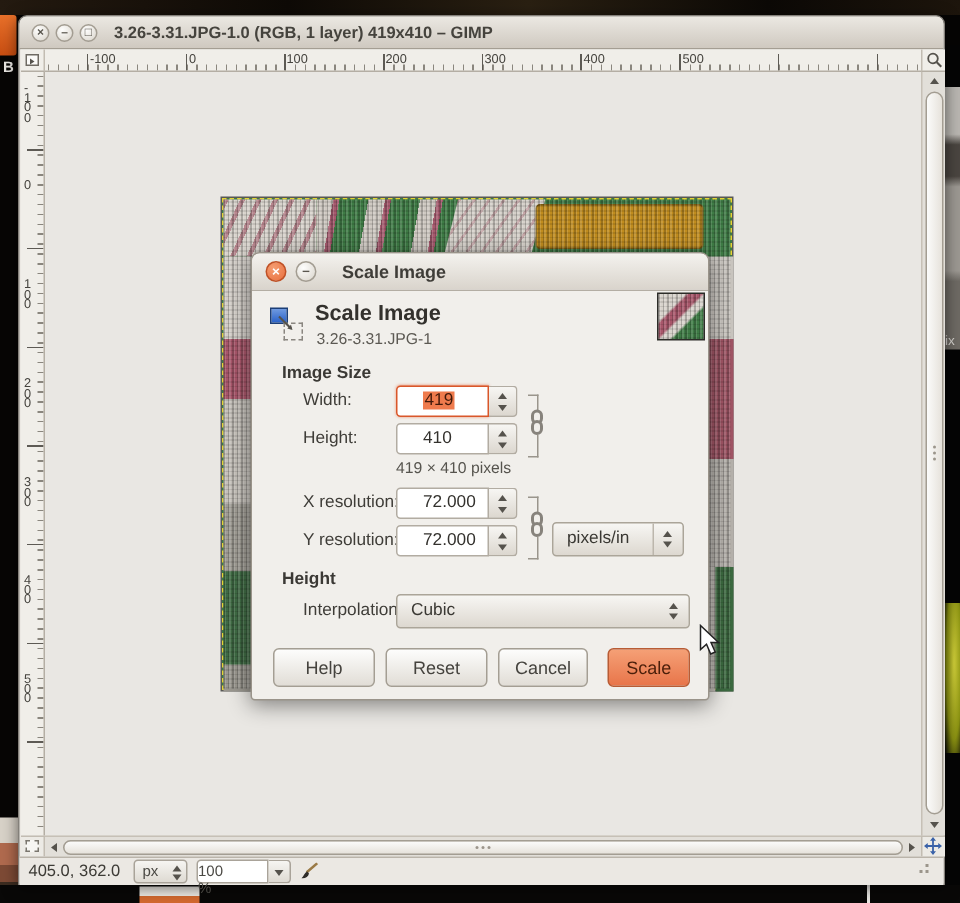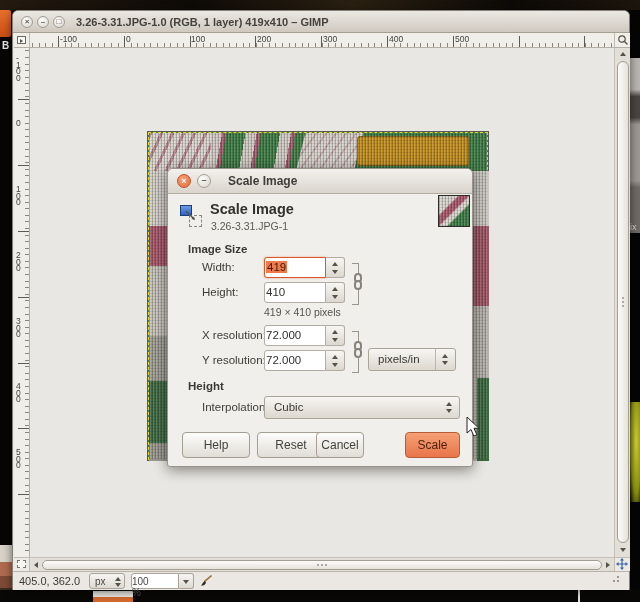--- a/index.html
+++ b/index.html
@@ -128,21 +128,21 @@
   #hdr-icon .bluesq{left:0;top:0;width:12px;height:11px;background:linear-gradient(#6f9ae0,#2a62c9);border:1px solid #1b3e77;box-sizing:border-box;}
   #hdr-icon .dashsq{left:9px;top:10px;width:13px;height:12px;border:1px dashed #8a8680;box-sizing:border-box;}
   #hdr-title{left:42px;top:32px;font-size:14.5px;font-weight:bold;color:#33312d;}
   #hdr-sub{left:43px;top:51px;font-size:10.5px;color:#5c5953;}
   #hdr-thumb{left:270px;top:26px;width:32px;height:32px;border:1px solid #2c2c28;box-sizing:border-box;
       background:linear-gradient(135deg,#d8d3cc 0 30%,#a8566a 34% 48%,#d8d3cc 52% 62%,#3e7b45 66%);}
 
   .section-lab{font-size:11.5px;font-weight:bold;color:#3b3935;}
   .fld-lab{font-size:11.5px;color:#3f3d38;}
   .txtin{height:21px;background:#fff;border:1px solid #b2aca2;border-radius:3px 0 0 3px;box-sizing:border-box;
-         font-size:11.5px;color:#33312d;line-height:19px;padding-left:1px;}
+         font-size:11.5px;color:#33312d;line-height:19px;padding-left:17px;}
   .txtin.focused{border:1px solid #d9572a;box-shadow:0 0 2px rgba(230,90,40,.6);}
   .selhl{background:#ef7b4d;color:#41190a;padding:0 1px;}
   .spinbtn{width:19px;height:21px;border:1px solid #b2aca2;border-left:none;border-radius:0 3px 3px 0;
            background:linear-gradient(#f7f6f3,#dcd7cf);box-sizing:border-box;}
   .spinbtn .tri-up{position:absolute;left:6px;top:4px;}
   .spinbtn .tri-down{position:absolute;left:6px;top:12px;}
   .combo{height:23px;border:1px solid #aba599;border-radius:3px;background:linear-gradient(#f7f6f3,#ddd8d0);
          box-sizing:border-box;font-size:11.5px;color:#3a3833;}
   .combo .val{position:absolute;left:9px;top:4px;}
   .combo .arrs{position:absolute;right:0;top:0;width:19px;height:100%;border-left:1px solid #bcb6ac;}
@@ -365,21 +365,21 @@
     <div class="abs combo" style="left:96px;top:227px;width:196px">
       <span class="val">Cubic</span>
       <div class="arrs" style="border-left:none">
           <div class="tri-up"></div>
           <div class="tri-down"></div>
         </div>
     </div>
 
     <div class="abs dlg-btn" style="left:14px;top:263px;width:68px">Help</div>
     <div class="abs dlg-btn" style="left:89px;top:263px;width:68px">Reset</div>
-    <div class="abs dlg-btn" style="left:148px;top:263px;width:48px">Cancel</div>
+    <div class="abs dlg-btn" style="left:164px;top:263px;width:60px">Cancel</div>
     <div class="abs dlg-btn primary" style="left:237px;top:263px;width:55px">Scale</div>
   </div>
 </div>
 
 <div id="cursor" class="abs">
   <svg width="15" height="22" viewBox="0 0 15 22">
     <path d="M1 1 L1 17 L5 13.5 L7.8 20 L10.8 18.7 L8 12.3 L13 12.3 Z" fill="#fff" stroke="#222" stroke-width="1"></path>
   </svg>
 </div>
 

